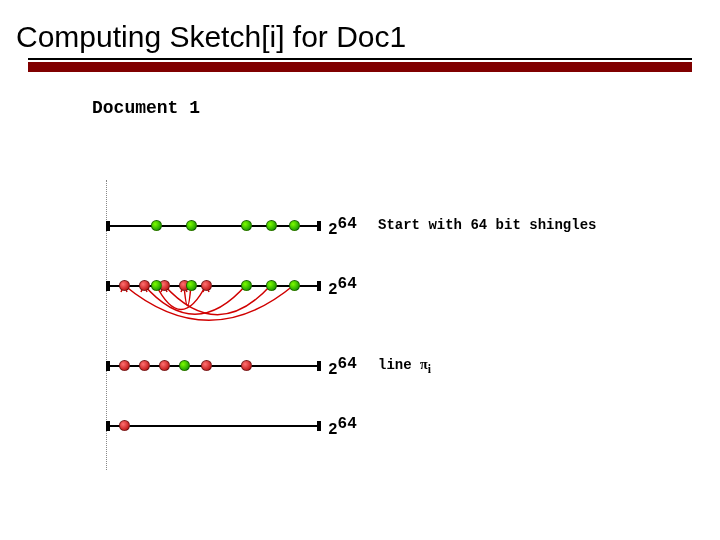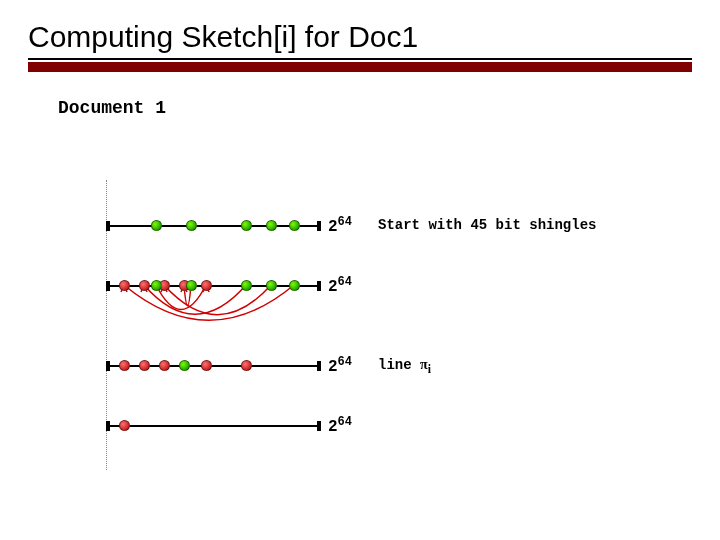--- a/index.html
+++ b/index.html
@@ -8,41 +8,41 @@
     height: 540px;
     background: #fff;
     font-family: Verdana, Arial, sans-serif;
     position: relative;
     overflow: hidden;
   }
   .title {
     font-size: 30px;
     font-weight: 400;
     color: #000;
-    padding: 20px 0 4px 28px;
+    padding: 20px 0 4px 16px;
     font-family: Verdana, Arial, sans-serif;
   }
   .rule-wrap {
     margin: 0 28px 0 28px;
   }
   .rule-thin {
     height: 2px;
     background: #000;
   }
   .rule-thick {
     height: 10px;
     background: #800000;
     margin-top: 2px;
   }
   .subtitle {
     font-family: "Courier New", monospace;
     font-size: 18px;
     font-weight: bold;
     color: #000;
-    margin: 26px 0 0 58px;
+    margin: 26px 0 0 92px;
   }
   .diagram-area {
     position: absolute;
     left: 106px;
     top: 180px;
     width: 540px;
     height: 300px;
   }
   .vline {
     position: absolute;
@@ -71,21 +71,21 @@
   .label264 {
     position: absolute;
     left: 222px;
     font-family: "Courier New", monospace;
     font-size: 16px;
     font-weight: bold;
     color: #000;
     top: -10px;
   }
   .label264 sup {
-    font-size: 12px;
+    font-size: 16px;
     vertical-align: super;
   }
   .desc {
     position: absolute;
     left: 272px;
     font-family: "Courier New", monospace;
     font-size: 14px;
     font-weight: bold;
     color: #000;
     top: -8px;
@@ -125,21 +125,21 @@
 <div class="diagram-area">
   <div class="vline"></div>
 
   <div class="numline" style="top:45px">
     <div class="endcap startcap"></div>
       <div class="endcap stopcap"></div>
   </div>
   <div class="label264" style="top:35px">
     <span>2</span><sup>64</sup>
   </div>
-  <div class="desc" style="top:37px">Start with 45 bit shingles</div>
+  <div class="desc" style="top:37px">Start with 64 bit shingles</div>
 
   <div class="numline" style="top:105px">
     <div class="endcap startcap"></div>
       <div class="endcap stopcap"></div>
   </div>
   <div class="label264" style="top:95px">
     <span>2</span><sup>64</sup>
   </div>
 
   <div class="numline" style="top:185px">

